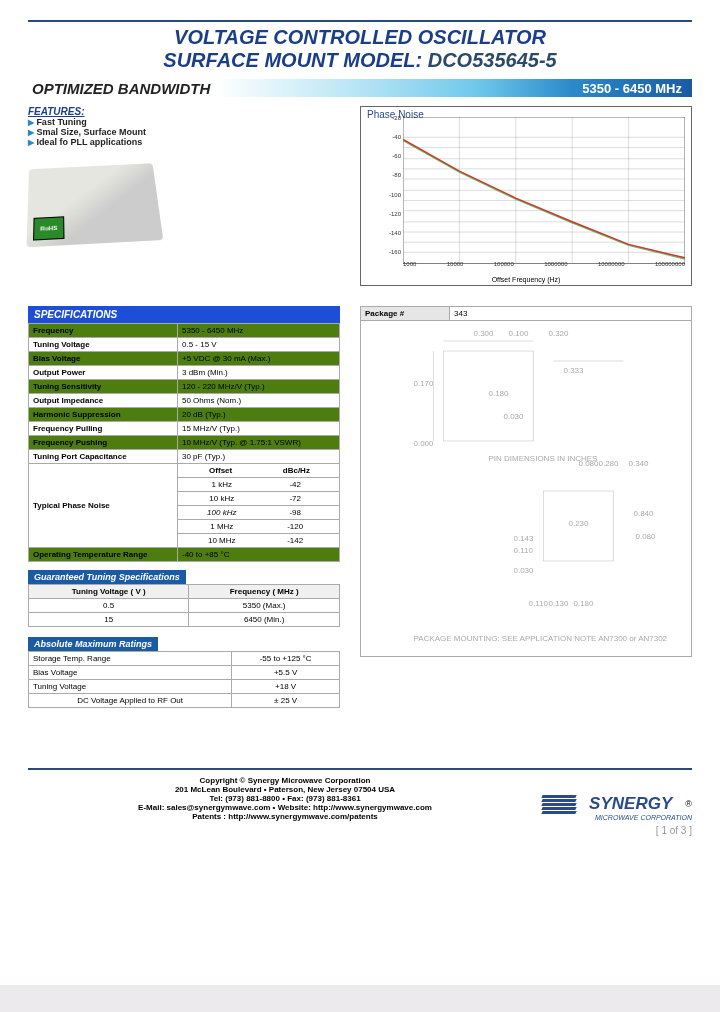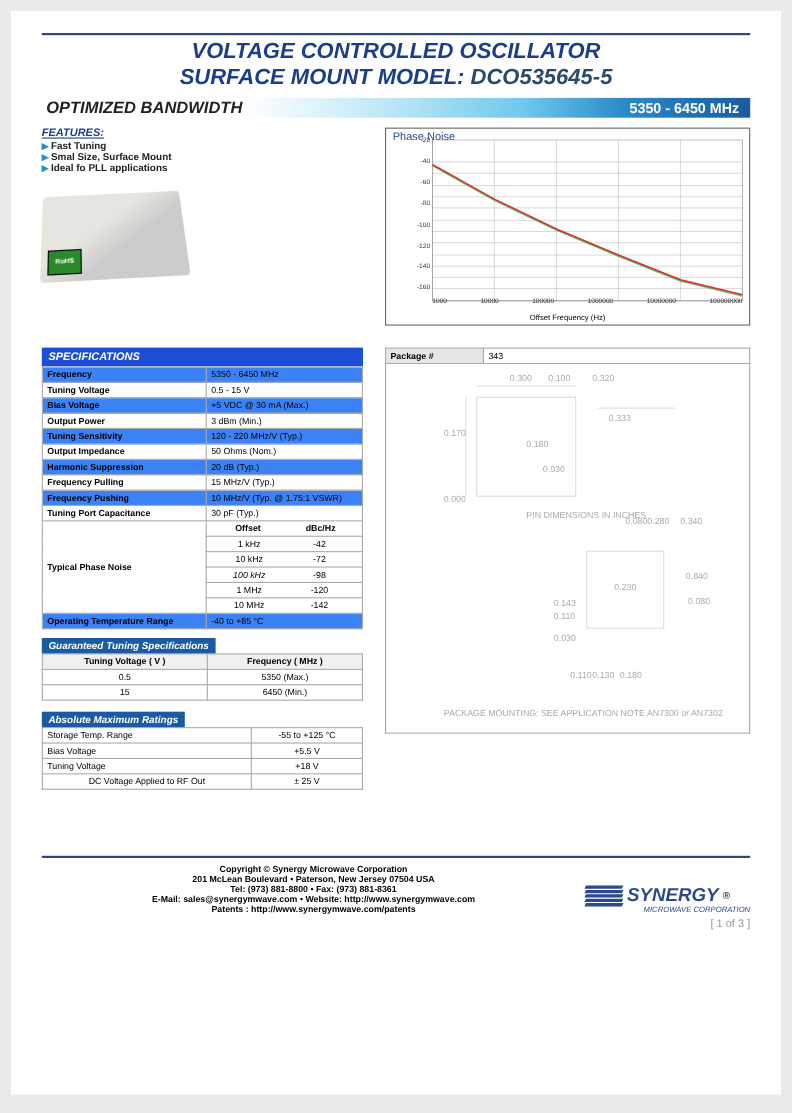--- a/index.html
+++ b/index.html
@@ -5,21 +5,20 @@
 body {
   margin: 0;
   padding: 0;
   background: #eceaed;
   font-family: Arial, Helvetica, sans-serif;
   width: 720px;
   font-size: 10px;
 }
 .page {
   background: #fff;
-  margin: 10px;
   padding: 20px 28px 20px 28px;
   box-sizing: border-box;
   position: relative;
   min-height: 985px;
 }
 .title-block {
   text-align: center;
   border-top: 2px solid #2a4a7a;
   padding-top: 4px;
 }
@@ -154,21 +153,21 @@
   width: 100%;
   border-collapse: collapse;
   font-size: 8px;
 }
 .spec-table td, .spec-table th {
   border: 1px solid #aaa;
   padding: 2px 4px;
   text-align: left;
 }
 .spec-table .alt {
-  background: #3b82f6;
+  background: #4d7c0f;
 }
 .spec-table .label-cell {
   font-weight: bold;
   width: 140px;
 }
 .blue-section-header {
   background: #1a5ba3;
   color: #fff;
   font-weight: bold;
   font-size: 9px;
@@ -223,21 +222,21 @@
   text-align: center;
   flex: 1;
 }
 .logo-block {
   width: 150px;
   text-align: right;
 }
 .logo-s {
   display: flex;
   align-items: center;
-  justify-content: flex-start;
+  justify-content: space-between;
   gap: 4px;
 }
 .logo-lines {
   display: flex;
   flex-direction: column;
   gap: 1px;
 }
 .logo-lines div {
   width: 34px;
   height: 3px;

